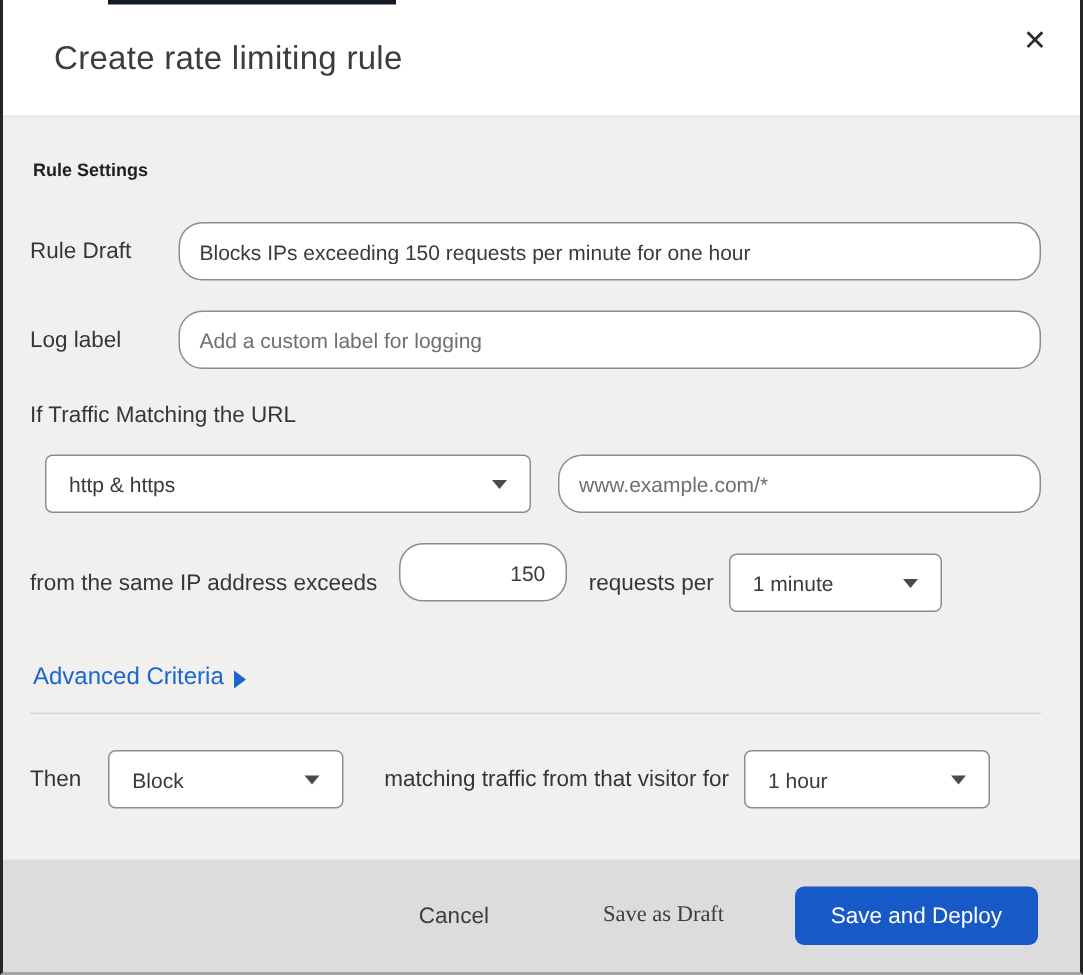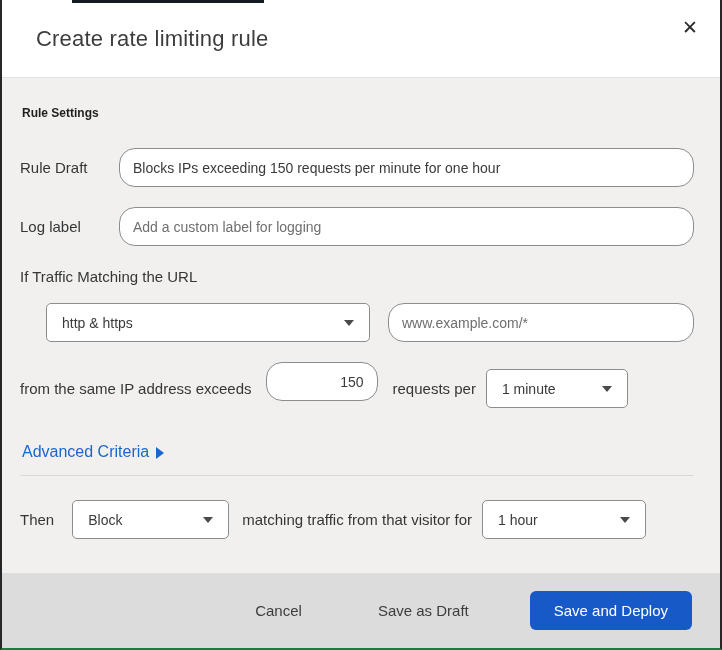--- a/index.html
+++ b/index.html
@@ -5,21 +5,21 @@
   * { margin:0; padding:0; box-sizing:border-box; }
   html,body { background:#fff; }
   body { font-family:"Liberation Sans", sans-serif; }
 
   .modal{
     position:relative;
     width:722px; height:650px;
     background:#fff;
     border-left:2px solid #262626;
     border-right:2px solid #262626;
-    border-bottom:2px solid #15803d;
+    border-bottom:2px solid #a3a3a3;
     display:flex; flex-direction:column;
     overflow:hidden;
   }
   .backdrop-sliver{
     position:absolute; top:0; left:70px; width:192px; height:3px;
     background:#131a24; z-index:5;
   }
 
   
   .header{
@@ -78,21 +78,21 @@
     cursor:pointer; flex:0 0 auto;
   }
   .caret{
     width:0; height:0;
     border-left:5px solid transparent;
     border-right:5px solid transparent;
     border-top:6px solid #4a4a4a;
     margin-left:10px;
   }
 
-  .scheme-row{ margin-left:26px; margin-bottom:20px; }
+  .scheme-row{ margin-left:10px; margin-bottom:20px; }
   .scheme-select{ width:324px; margin-right:18px; }
   .threshold-input{ width:112px; margin:0 15px 14px 14px; flex:0 0 auto;text-align:right; }
   .period-select{ width:142px; margin-left:10px; }
 
   .advanced-link{
     display:inline-flex; align-items:center;
     margin:28px 0 0 2px;
     background:none; border:none; cursor:pointer;
     font-size:16px; color:#1966cc;
     font-family:"Liberation Sans", sans-serif;
@@ -104,38 +104,38 @@
     border-left:8px solid #1966cc;
     margin-left:7px; margin-top:2px;
   }
 
   .divider{
     height:1px; background:#d8d8d8;
     margin:14px 0 24px 0;
   }
 
   .then-label{ margin-right:18px; }
-  .action-select{ width:157px; margin-right:13px; }
+  .action-select{ width:157px; margin-right:27px; }
   .then-mid{ margin-right:10px; }
   .duration-select{ width:164px; }
 
   
   .footer{
     flex:0 0 auto; height:75px; background:#dcdcdc;
     display:flex; align-items:center; justify-content:flex-end;
     padding-right:28px;
     gap:32px;
   }
   .text-btn{
     background:none; border:none; cursor:pointer;
     font-size:15px; color:#3d3d3d;
     font-family:"Liberation Sans", sans-serif;
   }
   .cancel-btn{ margin-right:44px; }
-  .draft-btn{ margin-right:29px; }
+  .draft-btn{ margin-right:15px;font-family:Liberation Serif, serif; }
   .primary-btn{
     height:39px; padding:0 24px;
     background:#1659c7; color:#ffffff;
     border:none; border-radius:6px; cursor:pointer;
     font-size:15px;
     font-family:"Liberation Sans", sans-serif;
   }
 </style>
 </head>
 <body>

